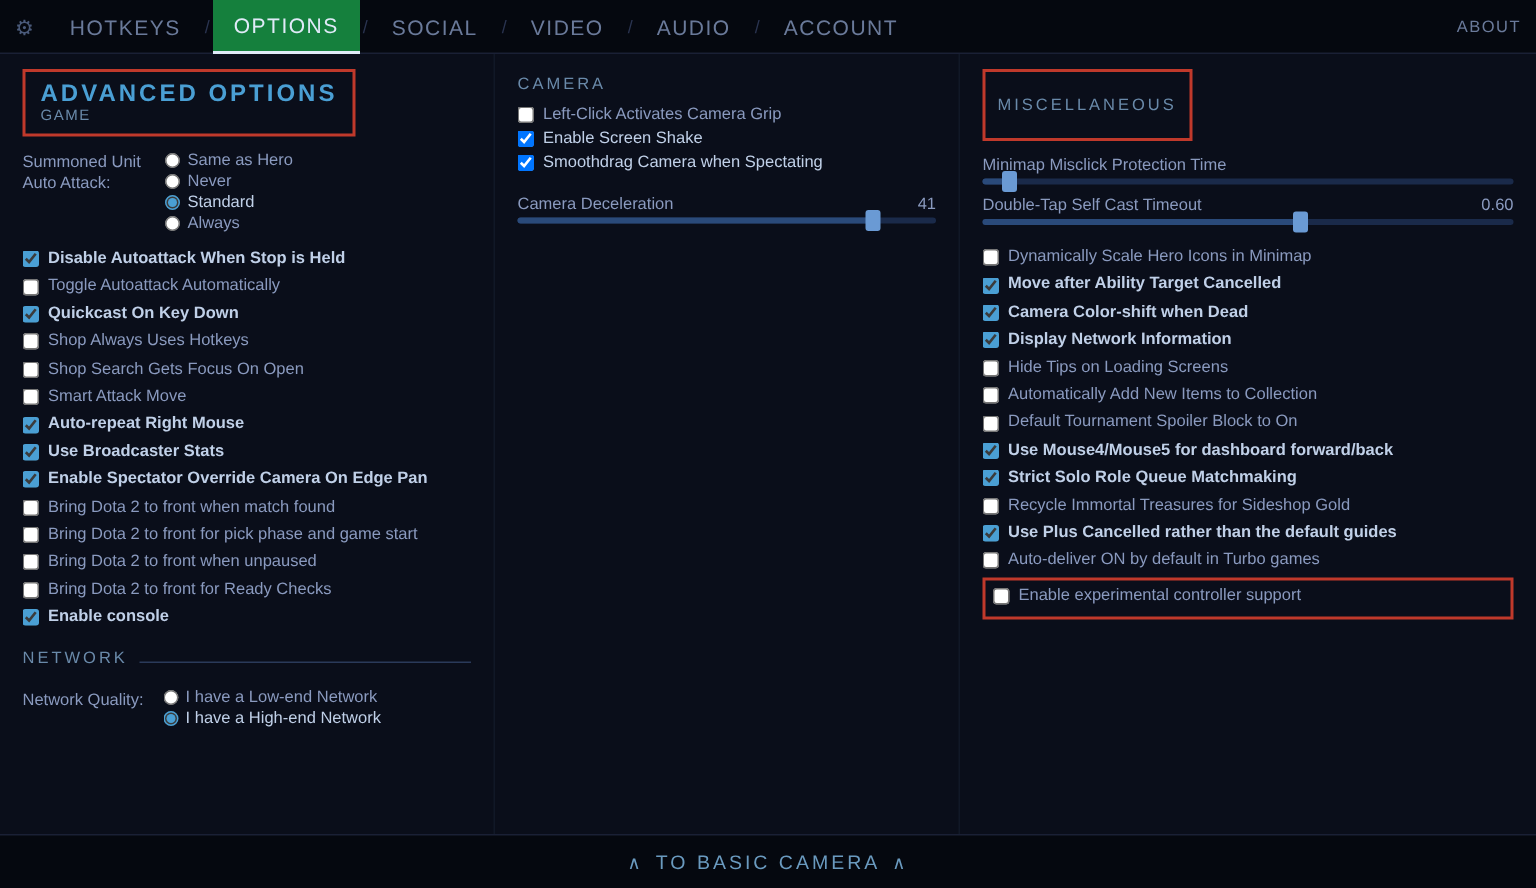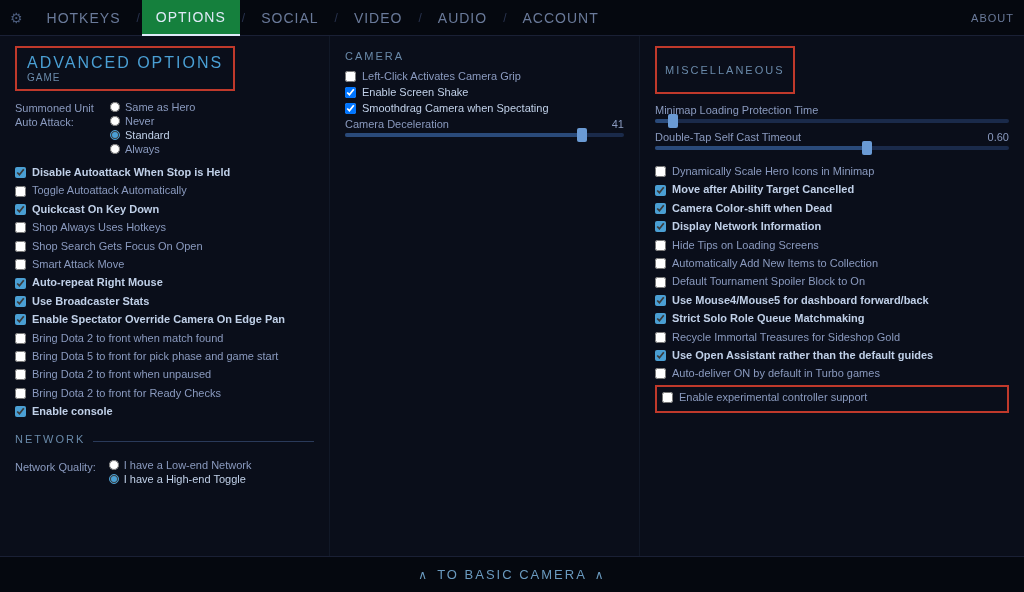--- a/index.html
+++ b/index.html
@@ -82,21 +82,21 @@
     .advanced-options-title {
       border: 2px solid #c0392b;
       padding: 6px 10px;
       margin-bottom: 10px;
       display: inline-block;
     }
     .advanced-options-title h1 {
       color: #4a9fd4;
       font-size: 16px;
       letter-spacing: 2px;
-      font-weight: normal;
+      font-weight: bold;
       text-transform: uppercase;
     }
     .advanced-options-title .sub {
       color: #6a8aaa;
       font-size: 10px;
       letter-spacing: 1px;
     }
 
     .section-title {
       color: #6a8aaa;
@@ -372,21 +372,21 @@
       <div class="option-row checked bold-check">
         <input type="checkbox" id="g8" checked="" style="">
         <label for="g8">Enable Spectator Override Camera On Edge Pan</label>
       </div>
       <div class="option-row">
         <input type="checkbox" id="g9" style="">
         <label for="g9">Bring Dota 2 to front when match found</label>
       </div>
       <div class="option-row">
         <input type="checkbox" id="g10" style="">
-        <label for="g10">Bring Dota 5 to front for pick phase and game start</label>
+        <label for="g10">Bring Dota 2 to front for pick phase and game start</label>
       </div>
       <div class="option-row">
         <input type="checkbox" id="g11" style="">
         <label for="g11">Bring Dota 2 to front when unpaused</label>
       </div>
       <div class="option-row">
         <input type="checkbox" id="g12" style="">
         <label for="g12">Bring Dota 2 to front for Ready Checks</label>
       </div>
       <div class="option-row checked bold-check">
@@ -403,21 +403,21 @@
       </div>
       <div style="display:flex; align-items:flex-start; gap:8px;">
         <span style="color:#8a9abf; font-size:11px; white-space:nowrap; padding-top:2px;">Network Quality:</span>
         <div>
           <div class="radio-row">
             <input type="radio" name="network" id="n0" style="">
             <label for="n0">I have a Low-end Network</label>
           </div>
           <div class="radio-row selected">
             <input type="radio" name="network" id="n1" checked="" style="">
-            <label for="n1">I have a High-end Toggle</label>
+            <label for="n1">I have a High-end Network</label>
           </div>
         </div>
       </div>
     </div>
   </div>
 
   <div class="col-camera">
     <div class="section-title">CAMERA</div>
 
     <div class="cam-checkbox-row">
@@ -426,41 +426,41 @@
     </div>
     <div class="cam-checkbox-row checked">
       <input type="checkbox" id="c1" checked="" style="">
       <label for="c1">Enable Screen Shake</label>
     </div>
     <div class="cam-checkbox-row checked">
       <input type="checkbox" id="c2" checked="" style="">
       <label for="c2">Smoothdrag Camera when Spectating</label>
     </div>
 
-    <div style="margin-top: 4px;">
+    <div style="margin-top: 16px;">
       <div class="slider-label-row">
         <span class="slider-label">Camera Deceleration</span>
         <span class="slider-value">41</span>
       </div>
       <div class="slider-track">
         <div class="slider-fill" style="width: 85%;"></div>
         <div class="slider-thumb" style="left: 85%;"></div>
       </div>
     </div>
   </div>
 
   <div class="col-misc">
     <div class="misc-title-box">
       <div class="section-title">MISCELLANEOUS</div>
     </div>
 
     
     <div class="slider-row">
       <div class="slider-label-row">
-        <span class="slider-label">Minimap Loading Protection Time</span>
+        <span class="slider-label">Minimap Misclick Protection Time</span>
       </div>
       <div class="slider-track">
         <div class="slider-fill" style="width: 5%;"></div>
         <div class="slider-thumb" style="left: 5%;"></div>
       </div>
     </div>
 
     
     <div class="slider-row">
       <div class="slider-label-row">
@@ -512,21 +512,21 @@
       <div class="option-row checked bold-check">
         <input type="checkbox" id="m8" checked="" style="">
         <label for="m8">Strict Solo Role Queue Matchmaking</label>
       </div>
       <div class="option-row">
         <input type="checkbox" id="m9" style="">
         <label for="m9">Recycle Immortal Treasures for Sideshop Gold</label>
       </div>
       <div class="option-row checked bold-check">
         <input type="checkbox" id="m10" checked="" style="">
-        <label for="m10">Use Open Assistant rather than the default guides</label>
+        <label for="m10">Use Plus Cancelled rather than the default guides</label>
       </div>
       <div class="option-row">
         <input type="checkbox" id="m11" style="">
         <label for="m11">Auto-deliver ON by default in Turbo games</label>
       </div>
       <div class="highlight-box">
         <div class="option-row">
           <input type="checkbox" id="m12" style="">
           <label for="m12">Enable experimental controller support</label>
         </div>

